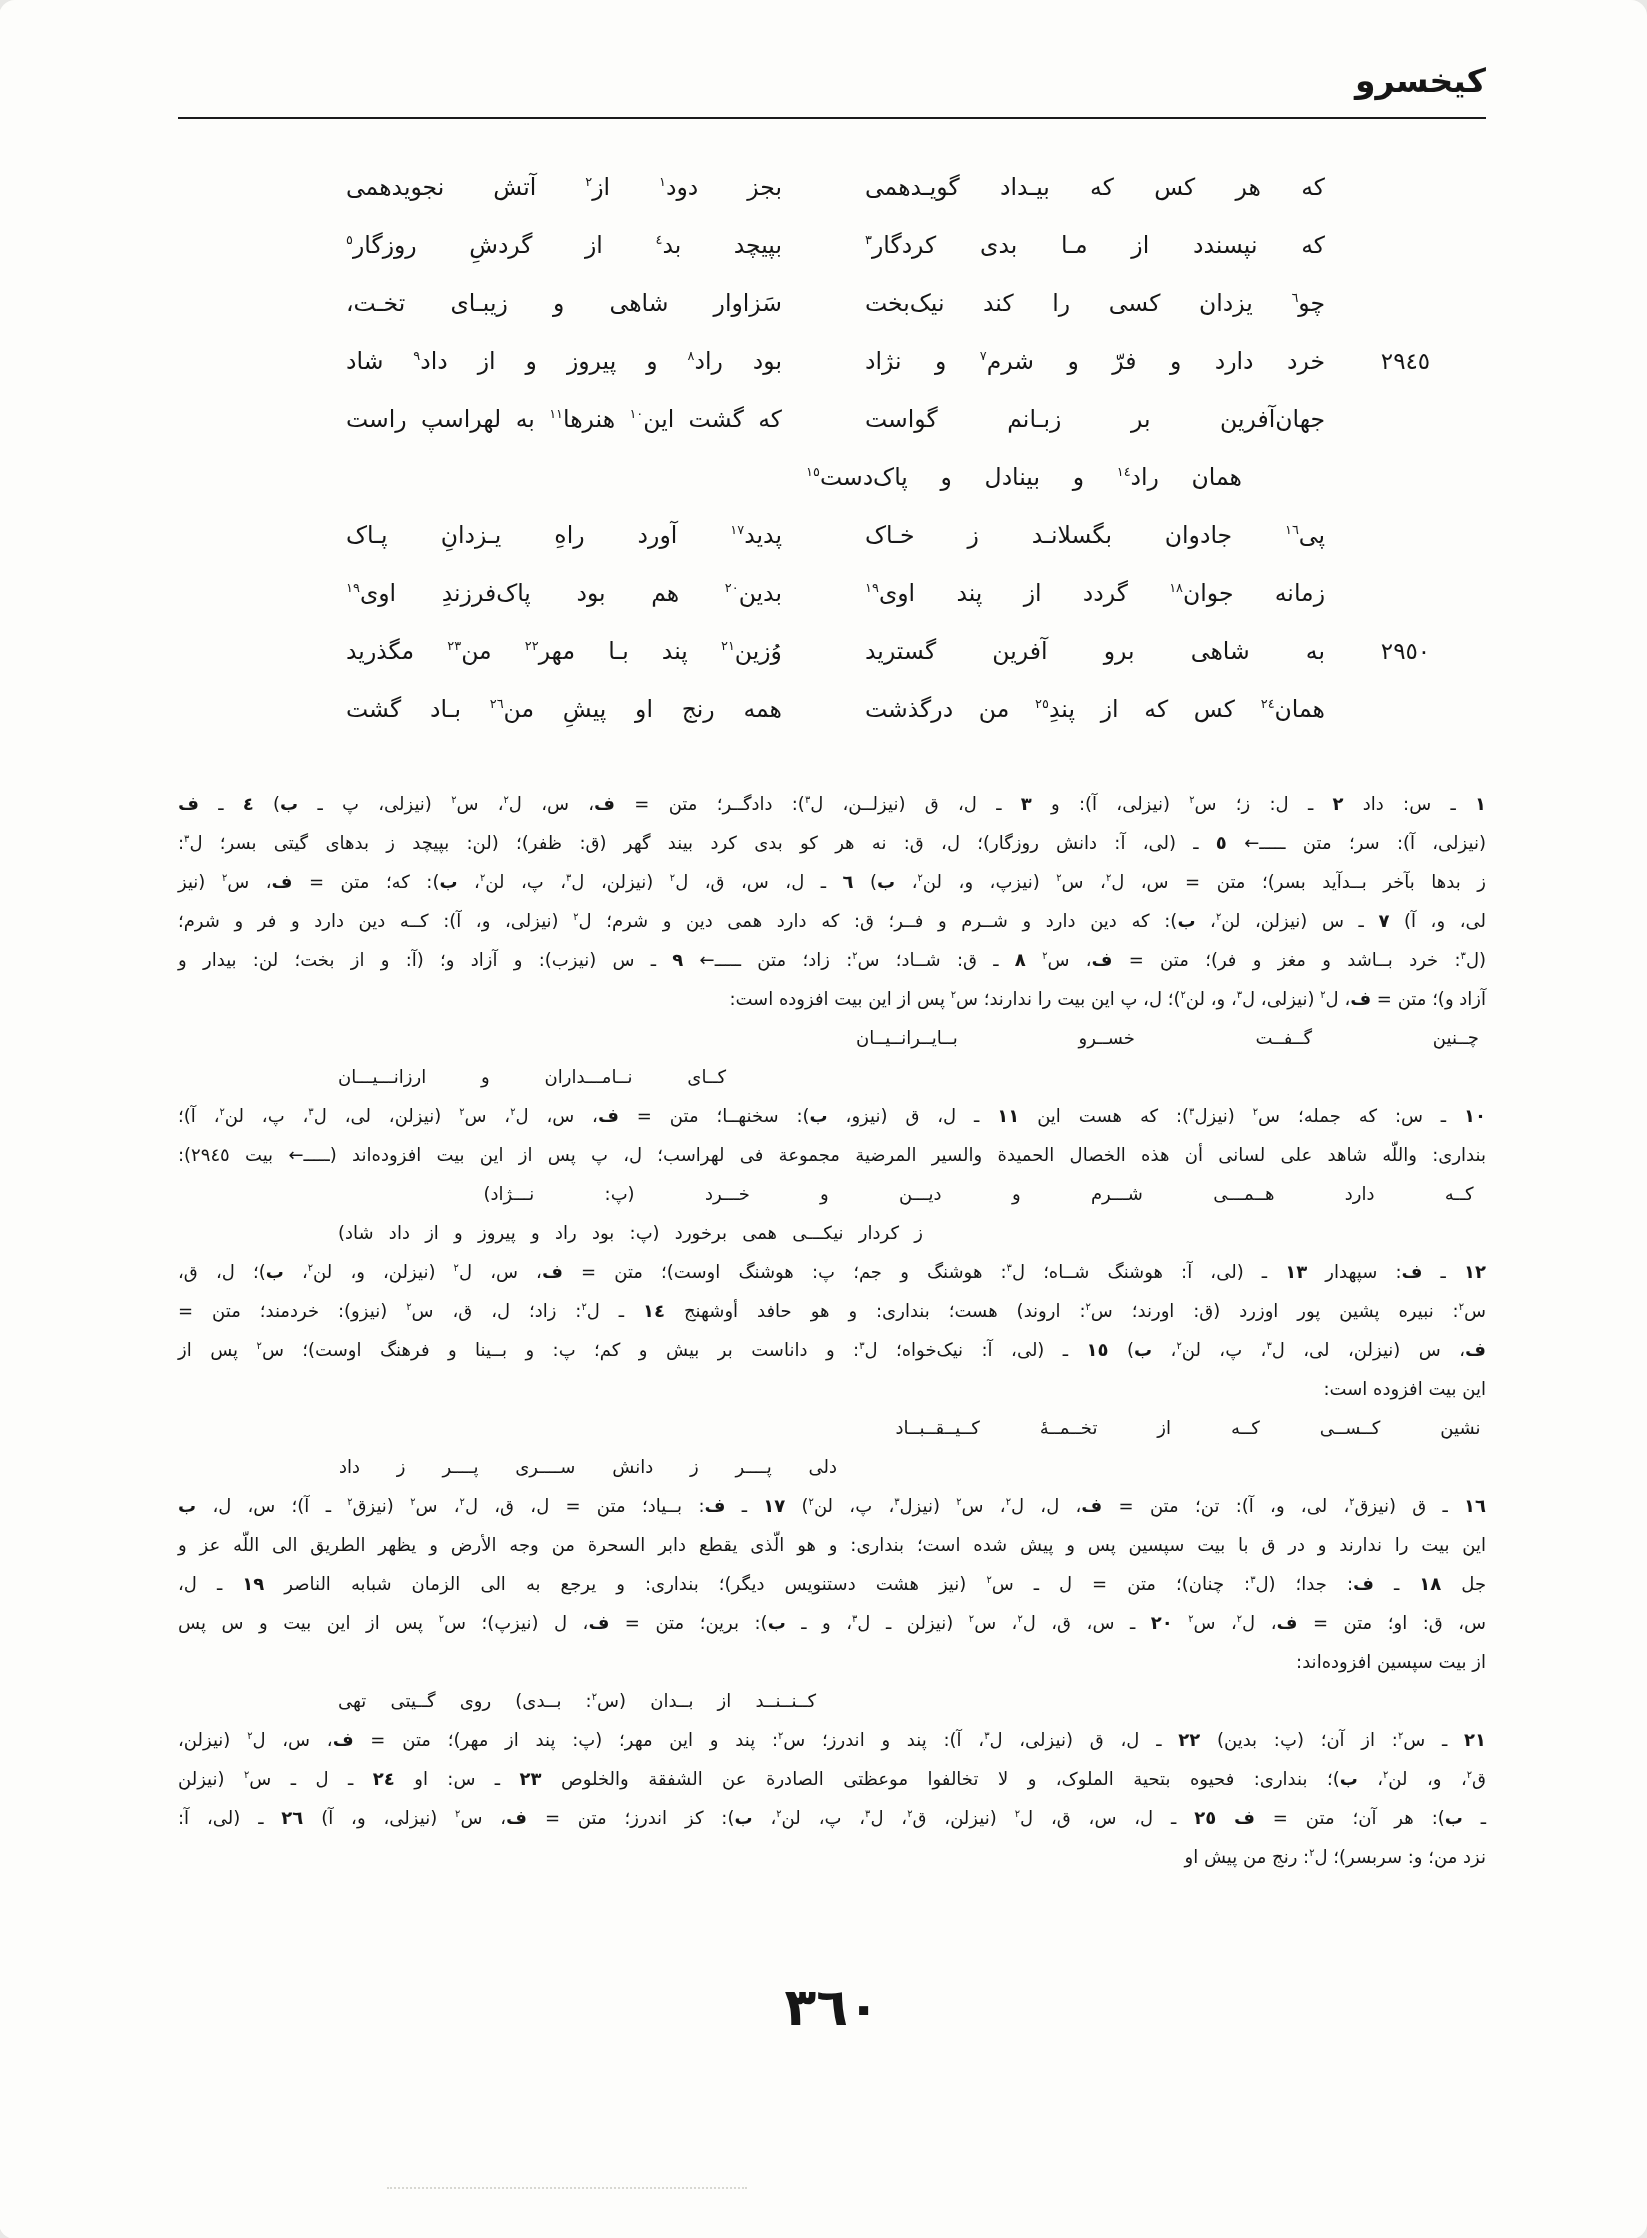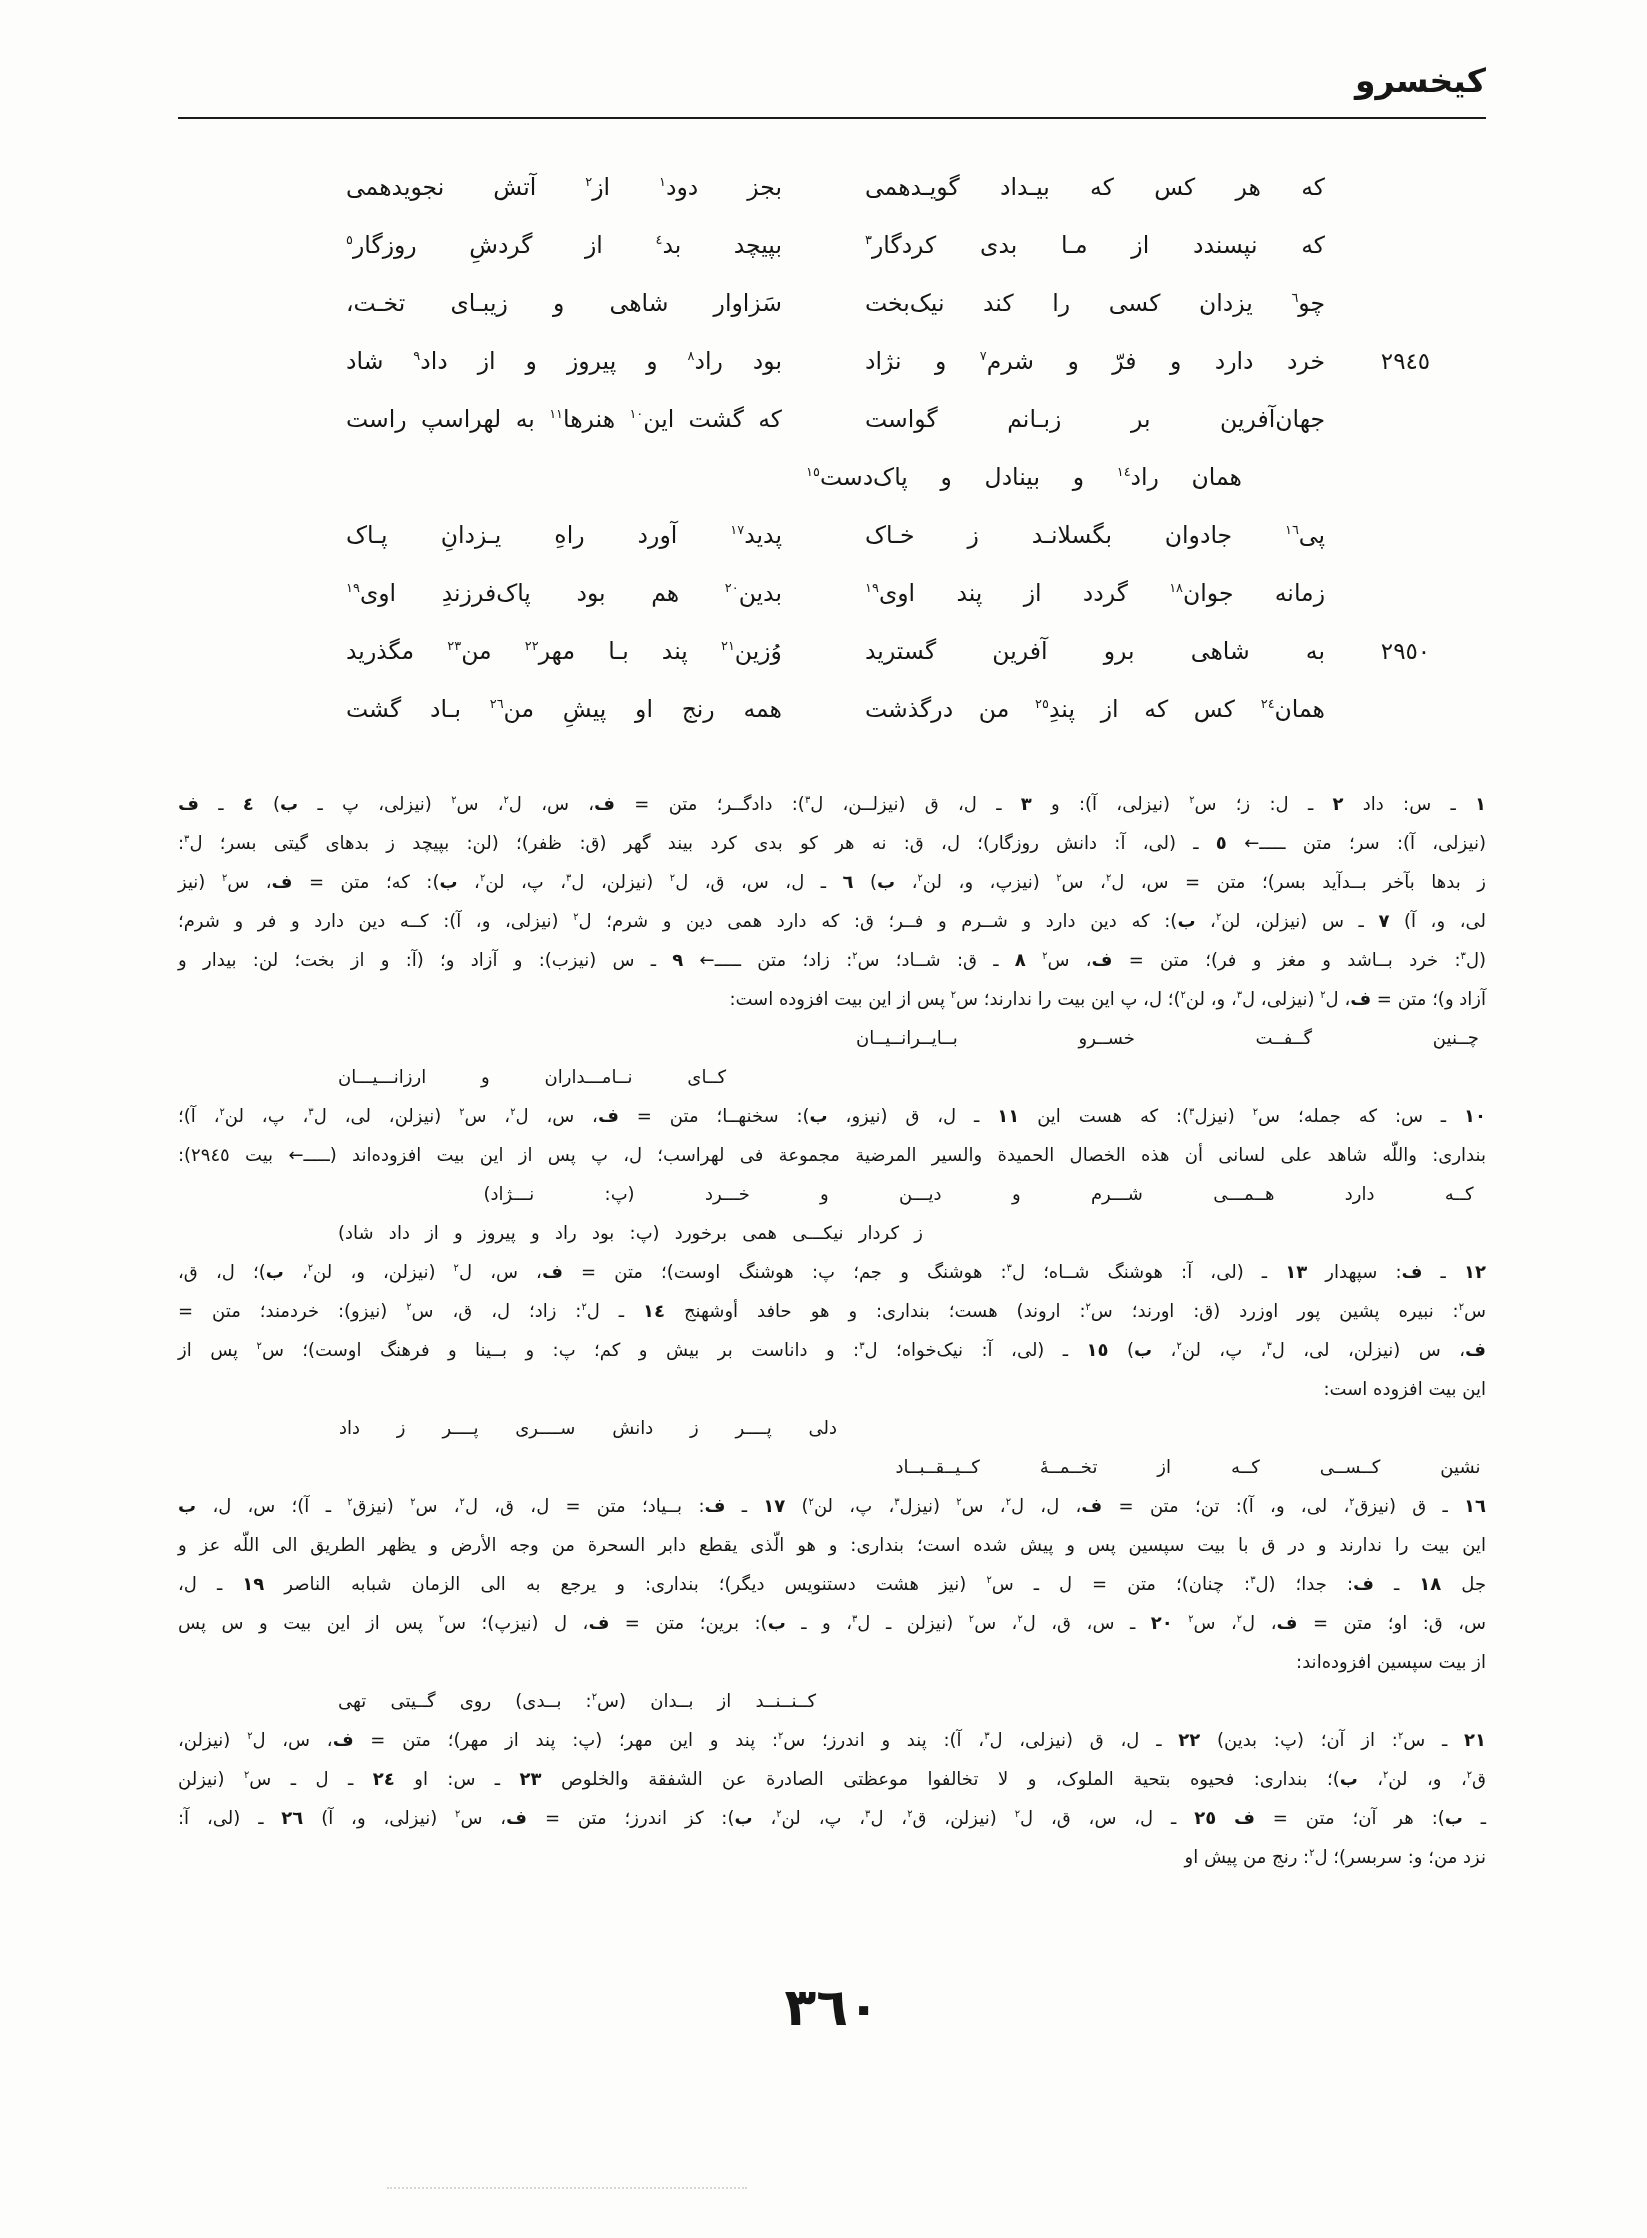--- a/index.html
+++ b/index.html
@@ -6,20 +6,21 @@
   .page{
     position:relative;
     width:1648px;height:2239px;
     background:#fdfdfb;
     box-sizing:border-box;
     padding:60px 161px 0 179px;
     font-family:"DejaVu Sans", sans-serif;
     color:#161616;
     direction:rtl;
     overflow:hidden;
+    border-radius:16px;
   }
   
   .htitle{
     font-size:33px;font-weight:bold;line-height:42px;
     text-align:right;letter-spacing:0.7px;
   }
   .hrule{
     margin-top:15.2px;border:0;border-top:2.8px solid #1b1b1b;height:0;
   }
   
@@ -131,22 +132,22 @@
     <div class="fl pv q1r">چــنین گــفــت خســرو بــایــرانــیــان</div>
     <div class="fl pv q1l">کــای نــامـــداران و ارزانـــیـــان</div>
     <div class="fl"><b>١٠</b> ـ س: که جمله؛ س<sup>٢</sup> (نیزل<sup>٣</sup>): که هست این      <b>١١</b> ـ ل، ق (نیزو، <b>ب</b>): سخنهــا؛ متن = <b>ف</b>، س، ل<sup>٢</sup>، س<sup>٢</sup> (نیزلن، لی، ل<sup>٣</sup>، پ، لن<sup>٢</sup>، آ)؛</div>
     <div class="fl">بنداری: واللّه شاهد علی لسانی أن هذه الخصال الحمیدة والسیر المرضیة مجموعة فی لهراسب؛ ل، پ پس از این بیت افزوده‌اند (ـــــ← بیت ٢٩٤٥):</div>
     <div class="fl pv q2r">کــه دارد هــمـــی شـــرم و دیـــن و خـــرد (پ: نـــژاد)</div>
     <div class="fl pv q2l">ز کردار نیکـــی همی برخورد (پ: بود راد و پیروز و از داد شاد)</div>
     <div class="fl"><b>١٢</b> ـ <b>ف</b>: سپهدار      <b>١٣</b> ـ (لی، آ: هوشنگ شــاه؛ ل<sup>٣</sup>: هوشنگ و جم؛ پ: هوشنگ اوست)؛ متن = <b>ف</b>، س، ل<sup>٢</sup> (نیزلن، و، لن<sup>٢</sup>، <b>ب</b>)؛ ل، ق،</div>
     <div class="fl">س<sup>٢</sup>: نبیره پشین پور اوزرد (ق: اورند؛ س<sup>٢</sup>: اروند) هست؛ بنداری: و هو حافد أوشهنج      <b>١٤</b> ـ ل<sup>٢</sup>: زاد؛ ل، ق، س<sup>٢</sup> (نیزو): خردمند؛ متن =</div>
     <div class="fl"><b>ف</b>، س (نیزلن، لی، ل<sup>٣</sup>، پ، لن<sup>٢</sup>، <b>ب</b>)      <b>١٥</b> ـ (لی، آ: نیک‌خواه؛ ل<sup>٣</sup>: و داناست بر بیش و کم؛ پ: و بــینا و فرهنگ اوست)؛ س<sup>٢</sup> پس از</div>
     <div class="fl fe">این بیت افزوده است:</div>
+    <div class="fl pv q3r">نشین کــســی کــه از تخــمــهٔ کــیــقــبــاد</div>
     <div class="fl pv q3l">دلی پــــر ز دانش ســــری پــــر ز داد</div>
-    <div class="fl pv q3r">نشین کــســی کــه از تخــمــهٔ کــیــقــبــاد</div>
     <div class="fl"><b>١٦</b> ـ ق (نیزق<sup>٢</sup>، لی، و، آ): تن؛ متن = <b>ف</b>، ل، ل<sup>٢</sup>، س<sup>٢</sup> (نیزل<sup>٣</sup>، پ، لن<sup>٢</sup>)      <b>١٧</b> ـ <b>ف</b>: بــیاد؛ متن = ل، ق، ل<sup>٢</sup>، س<sup>٢</sup> (نیزق<sup>٢</sup> ـ آ)؛ س، ل، <b>ب</b></div>
     <div class="fl">این بیت را ندارند و در ق با بیت سپسین پس و پیش شده است؛ بنداری: و هو الّذی یقطع دابر السحرة من وجه الأرض و یظهر الطریق الی اللّه عز و</div>
     <div class="fl">جل      <b>١٨</b> ـ <b>ف</b>: جدا؛ (ل<sup>٣</sup>: چنان)؛ متن = ل ـ س<sup>٢</sup> (نیز هشت دستنویس دیگر)؛ بنداری: و یرجع به الی الزمان شبابه الناصر      <b>١٩</b> ـ ل،</div>
     <div class="fl">س، ق: او؛ متن = <b>ف</b>، ل<sup>٢</sup>، س<sup>٢</sup>      <b>٢٠</b> ـ س، ق، ل<sup>٢</sup>، س<sup>٢</sup> (نیزلن ـ ل<sup>٣</sup>، و ـ <b>ب</b>): برین؛ متن = <b>ف</b>، ل (نیزپ)؛ س<sup>٢</sup> پس از این بیت و س پس</div>
     <div class="fl fe">از بیت سپسین افزوده‌اند:</div>
     <div class="fl pv q4l">کــنــنــد از بــدان (س<sup>٢</sup>: بــدی) روی گــیتی تهی</div>
     <div class="fl"><b>٢١</b> ـ س<sup>٢</sup>: از آن؛ (پ: بدین)      <b>٢٢</b> ـ ل، ق (نیزلی، ل<sup>٣</sup>، آ): پند و اندرز؛ س<sup>٢</sup>: پند و این مهر؛ (پ: پند از مهر)؛ متن = <b>ف</b>، س، ل<sup>٢</sup> (نیزلن،</div>
     <div class="fl">ق<sup>٢</sup>، و، لن<sup>٢</sup>، <b>ب</b>)؛ بنداری: فحیوه بتحیة الملوک، و لا تخالفوا موعظتی الصادرة عن الشفقة والخلوص      <b>٢٣</b> ـ س: او      <b>٢٤</b> ـ ل ـ س<sup>٢</sup> (نیزلن</div>
     <div class="fl">ـ <b>ب</b>): هر آن؛ متن = <b>ف</b>      <b>٢٥</b> ـ ل، س، ق، ل<sup>٢</sup> (نیزلن، ق<sup>٢</sup>، ل<sup>٣</sup>، پ، لن<sup>٢</sup>، <b>ب</b>): کز اندرز؛ متن = <b>ف</b>، س<sup>٢</sup> (نیزلی، و، آ)      <b>٢٦</b> ـ (لی، آ:</div>
     <div class="fl fe">نزد من؛ و: سربسر)؛ ل<sup>٢</sup>: رنج من پیش او</div>

